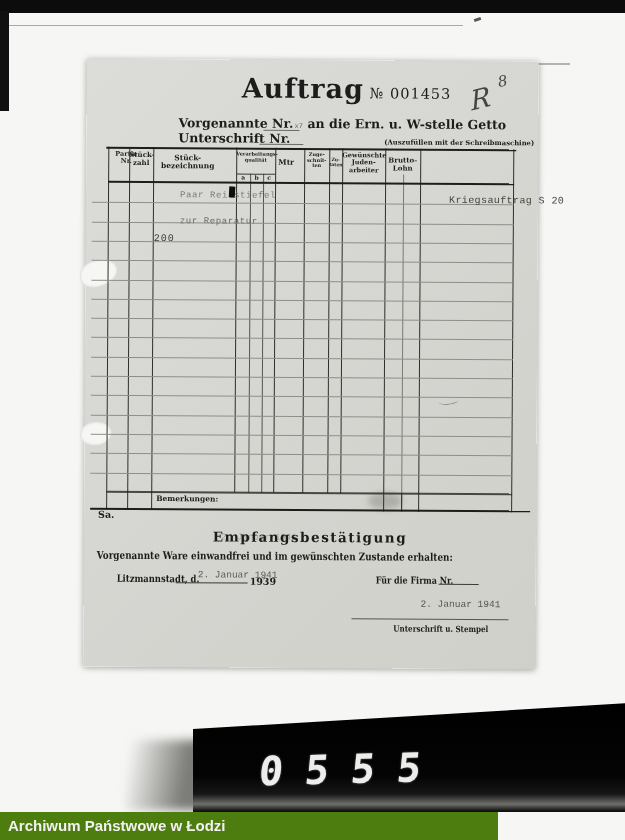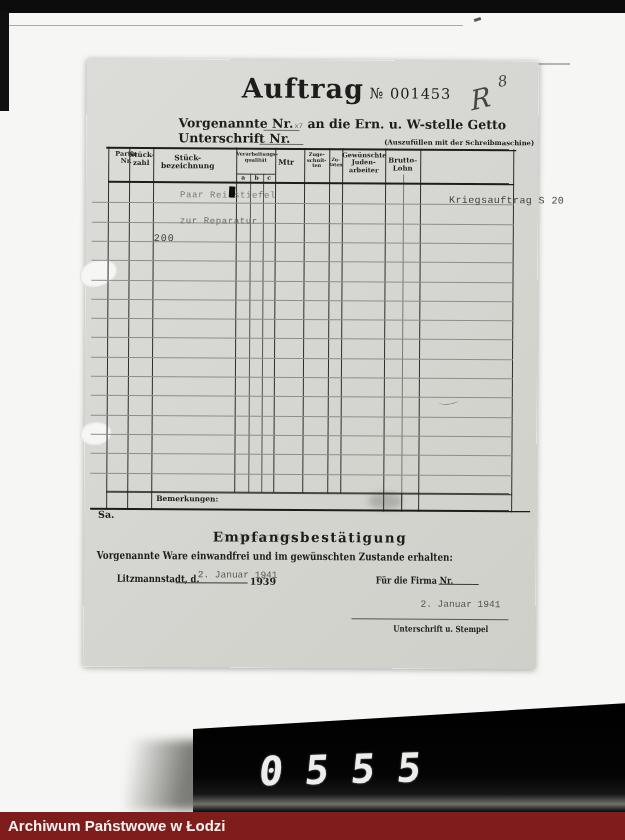--- a/index.html
+++ b/index.html
@@ -31,21 +31,21 @@
   
   .wedge{left:126px;top:740px;width:76px;height:70px;
          background:linear-gradient(100deg,rgba(150,150,146,0) 5%,rgba(110,110,106,0.9) 75%);
          filter:blur(5px);}
   .device{left:193px;top:700px;width:432px;height:112px;background:
           linear-gradient(180deg,#000 0%,#040404 68%,#161616 84%,#6f6f6b 93%,#111 99%);
           clip-path:polygon(0 26%,100% 3%,100% 100%,0 100%);}
   .digits{position:absolute;left:66px;top:46px;font-family:"DejaVu Sans Mono",monospace;
           font-size:40px;font-weight:bold;color:#ededeb;letter-spacing:22px;
           transform:rotate(-1.4deg) skewX(-7deg);text-shadow:0 0 2px rgba(255,255,255,0.55);}
-  .caption{left:0;top:812px;width:625px;height:28px;background:#7f1d1d;}
+  .caption{left:0;top:812px;width:498px;height:28px;background:#4d7c0f;}
   .caption span{position:absolute;left:8px;top:5px;font-family:"Liberation Sans",sans-serif;
           font-weight:bold;font-size:15px;color:#f1f1ef;}
   .hand{color:#454543;font-style:italic;font-family:"DejaVu Serif",serif;}
 </style>
 </head>
 <body>
 
 <div class="scene">
 
   <div class="abs topbar"></div>

